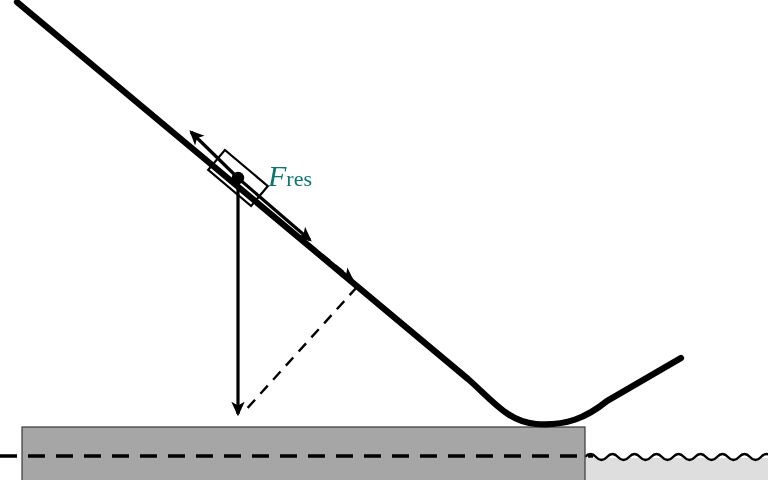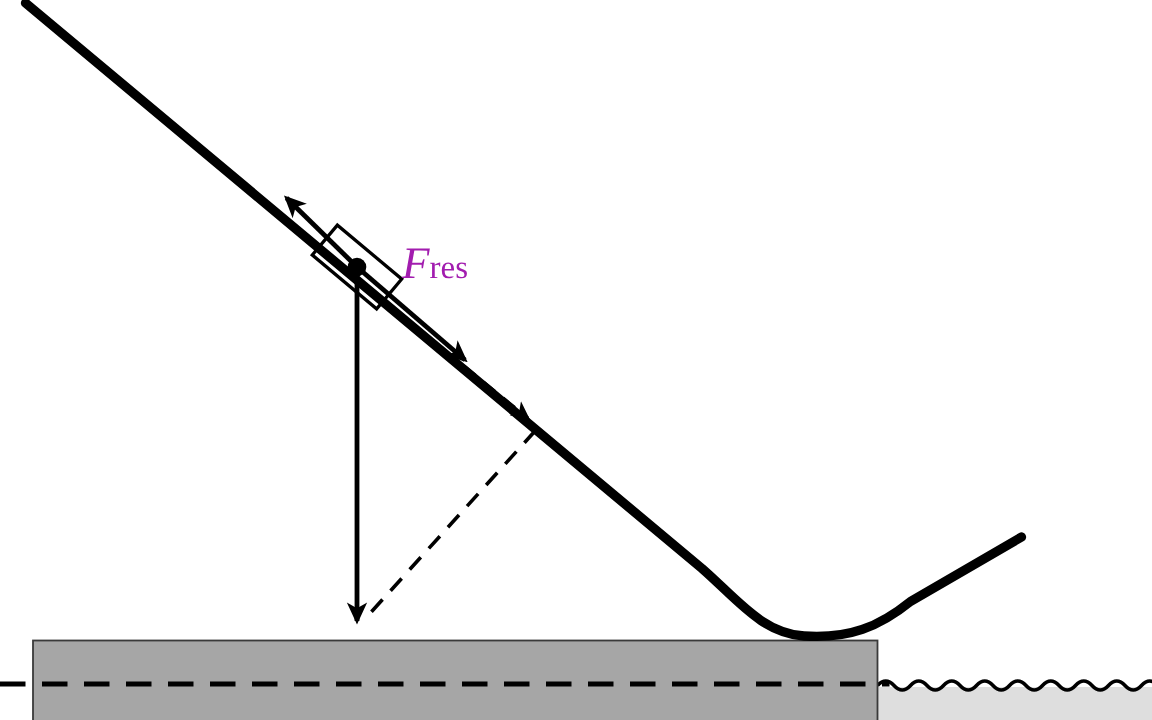--- a/index.html
+++ b/index.html
@@ -24,21 +24,21 @@
     width: 768px;
     height: 480px;
     display: block;
   }
   .label-fres {
     position: absolute;
     left: 268px;
     top: 161px;
     font-family: "Liberation Serif", serif;
     font-size: 30px;
-    color: #a21caf;
+    color: #0f766e;
     white-space: nowrap;
     line-height: 1;
   }
   .label-fres .sym {
     font-style: italic;
   }
   .label-fres .sub {
     font-style: normal;
     font-size: 22px;
   }

